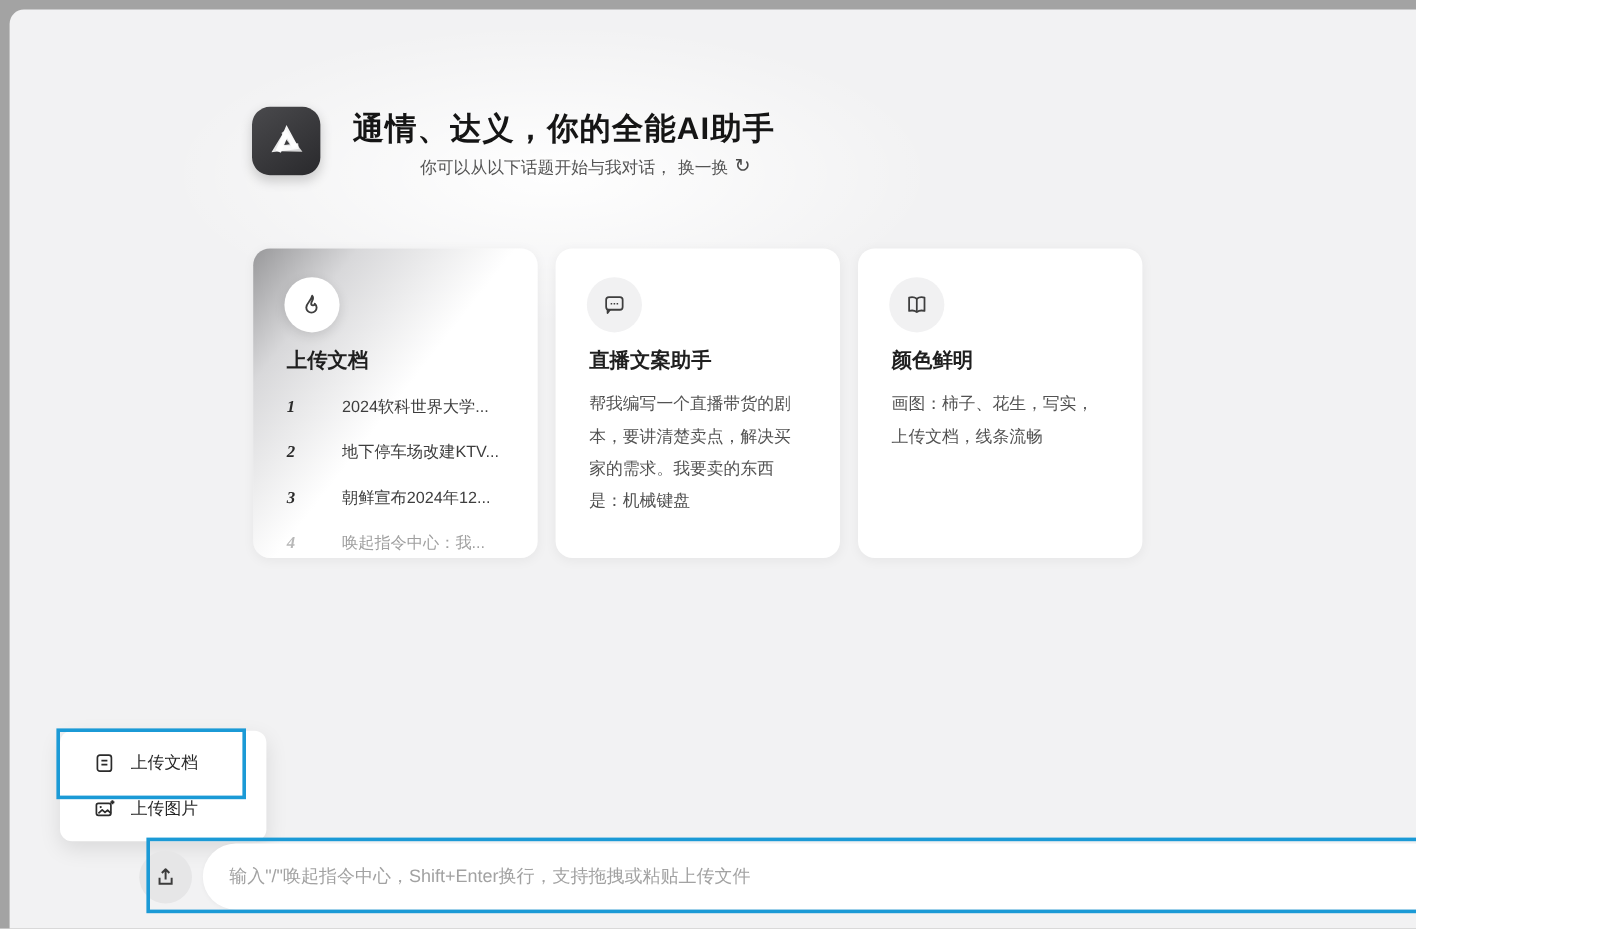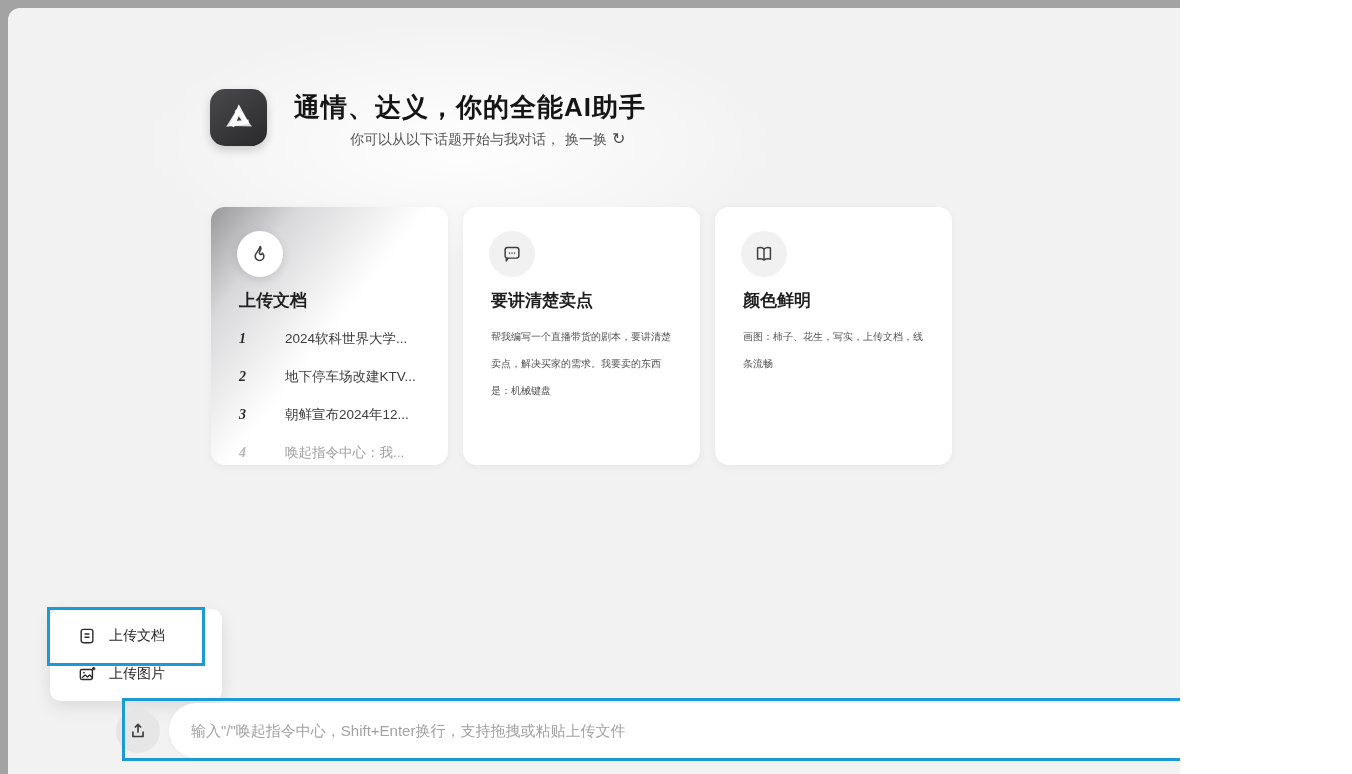--- a/index.html
+++ b/index.html
@@ -22,21 +22,21 @@
   .refresh-glyph { font-size:16px; color:#4a4a4a; cursor:pointer; line-height:1; }
 
   .cards { position:absolute; left:211px; top:207px; display:flex; gap:15px; }
   .card { width:237px; height:258px; background:#ffffff; border-radius:14px;
     box-shadow:0 2px 10px rgba(0,0,0,0.05); position:relative; }
   .card.gradient { background:linear-gradient(128deg,#98989a 0%,#d8d8da 20%,#ffffff 50%); }
   .icon-wrap { width:46px; height:46px; border-radius:50%; background:#f1f1f2;
     display:flex; align-items:center; justify-content:center; margin:24px 0 0 26px; }
   .card.gradient .icon-wrap { background:#ffffff; box-shadow:0 3px 10px rgba(0,0,0,0.12); }
   .card-title { margin:12px 28px 0 28px; font-size:17px; font-weight:bold; color:#1f1f1f; }
-  .card-body { margin:11px 28px 0 28px; font-size:10px; line-height:27px; color:#525252; }
+  .card-body { margin:11px 28px 0 28px; font-size:14px; line-height:27px; color:#525252; }
   .hot-list { margin:8px 28px 0 28px; }
   .hot-item { display:flex; gap:11px; align-items:baseline; height:38px; line-height:38px; cursor:pointer; }
   .hot-num { font-family:"Liberation Serif", serif; font-style:italic; font-weight:bold; font-size:14px; color:#2a2a2a; width:9px; }
   .hot-text { font-size:13.5px; color:#3d3d3d; white-space:nowrap;margin-left:26px; }
   .hot-item.muted .hot-num { color:#b8b8b8; }
   .hot-item.muted .hot-text { color:#a0a0a0; }
 
   .upload-menu { position:absolute; left:50px; top:609px; width:172px; height:92px; background:#ffffff;
     border-radius:10px; box-shadow:0 6px 18px rgba(0,0,0,0.10); padding-top:8px; z-index:10;text-align:center; }
   .menu-row { height:38px; display:flex; align-items:center; gap:12px; padding-left:27px; cursor:pointer; }
@@ -115,21 +115,21 @@
     </div>
 
     <div class="card">
       <div class="icon-wrap">
         <svg width="22" height="22" viewBox="0 0 24 24" fill="none" stroke="#3e3e3e" stroke-width="1.6">
           <rect x="4.5" y="5" width="15" height="11.5" rx="2.5"></rect>
           <path d="M8 16.5 L5.8 19.5 L5.8 16.5" stroke-linejoin="round"></path>
           <path d="M8.6 11 h1.4 M11.3 11 h1.4 M14 11 h1.4" stroke-width="1.5"></path>
         </svg>
       </div>
-      <div class="card-title">要讲清楚卖点</div>
+      <div class="card-title">直播文案助手</div>
       <div class="card-body">帮我编写一个直播带货的剧本，要讲清楚卖点，解决买家的需求。我要卖的东西是：机械键盘</div>
     </div>
 
     <div class="card">
       <div class="icon-wrap">
         <svg width="22" height="22" viewBox="0 0 24 24" fill="none" stroke="#3e3e3e" stroke-width="1.6" stroke-linejoin="round">
           <path d="M12 6.5 C10 4.9 7.4 4.7 5 5.4 V17.6 C7.4 16.9 10 17.1 12 18.6 C14 17.1 16.6 16.9 19 17.6 V5.4 C16.6 4.7 14 4.9 12 6.5 Z"></path>
           <path d="M12 6.5 V18.6"></path>
         </svg>
       </div>

